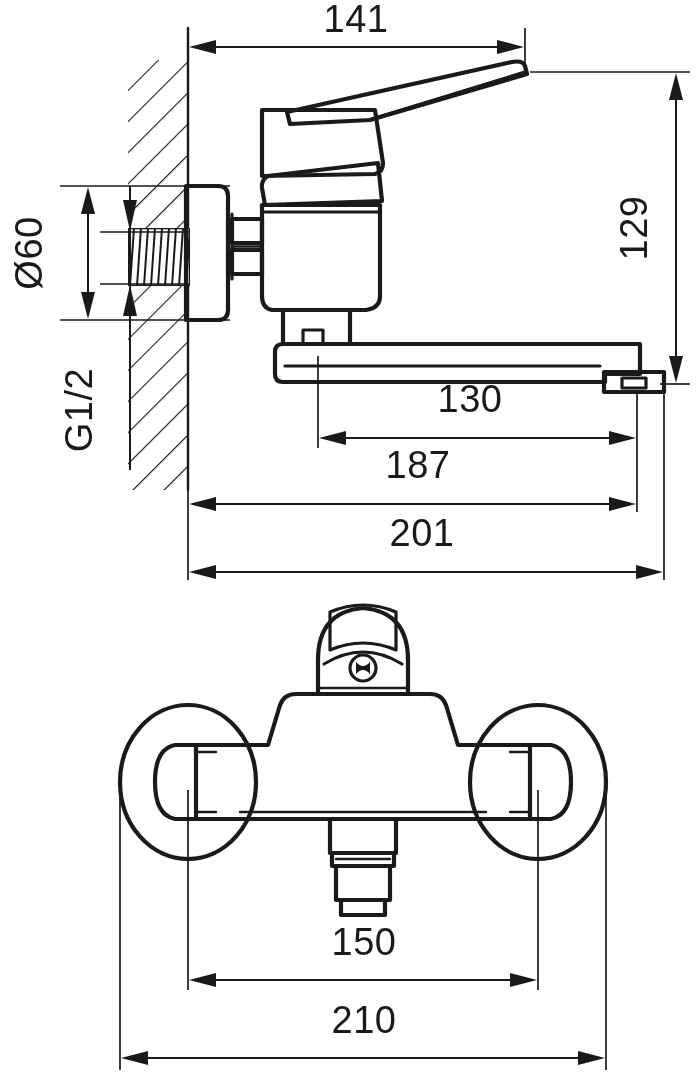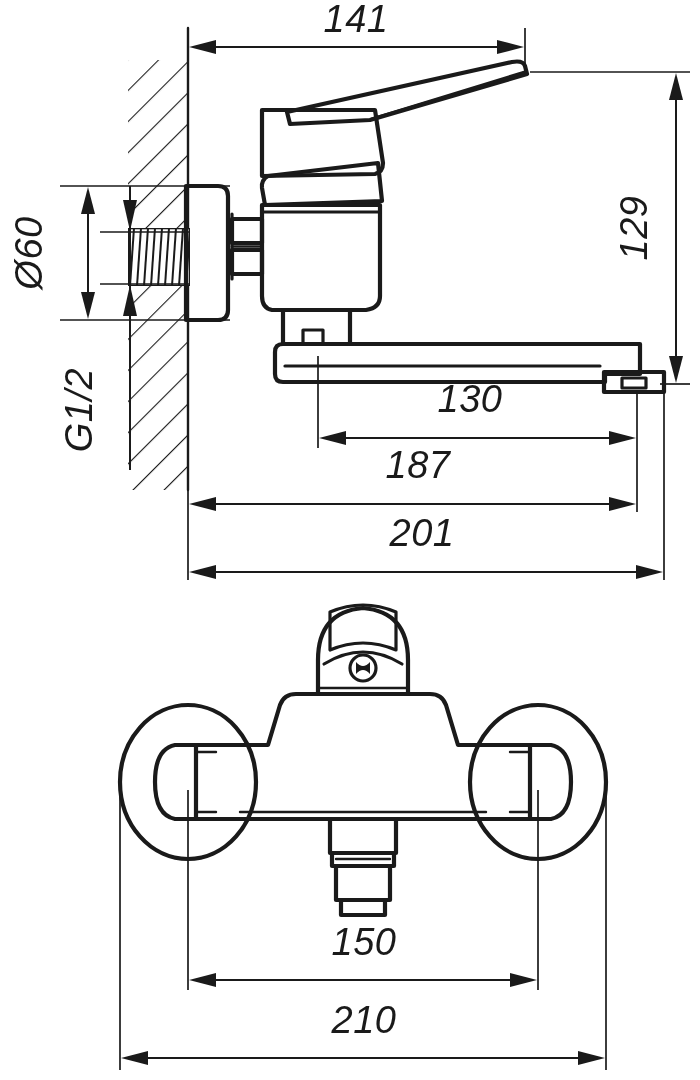--- a/index.html
+++ b/index.html
@@ -13,21 +13,20 @@
     position: relative;
     overflow: hidden;
     font-family: "Liberation Sans", sans-serif;
   }
   #drawing-root {
     position: absolute;
     left: 0;
     top: 0;
     width: 700px;
     height: 1080px;
-    font-style: italic;
   }
   svg.tech-drawing {
     display: block;
     width: 700px;
     height: 1080px;
   }
   .dim-text {
     font-family: "Liberation Sans", sans-serif;
     font-size: 38px;
     fill: #1a1a1a;

